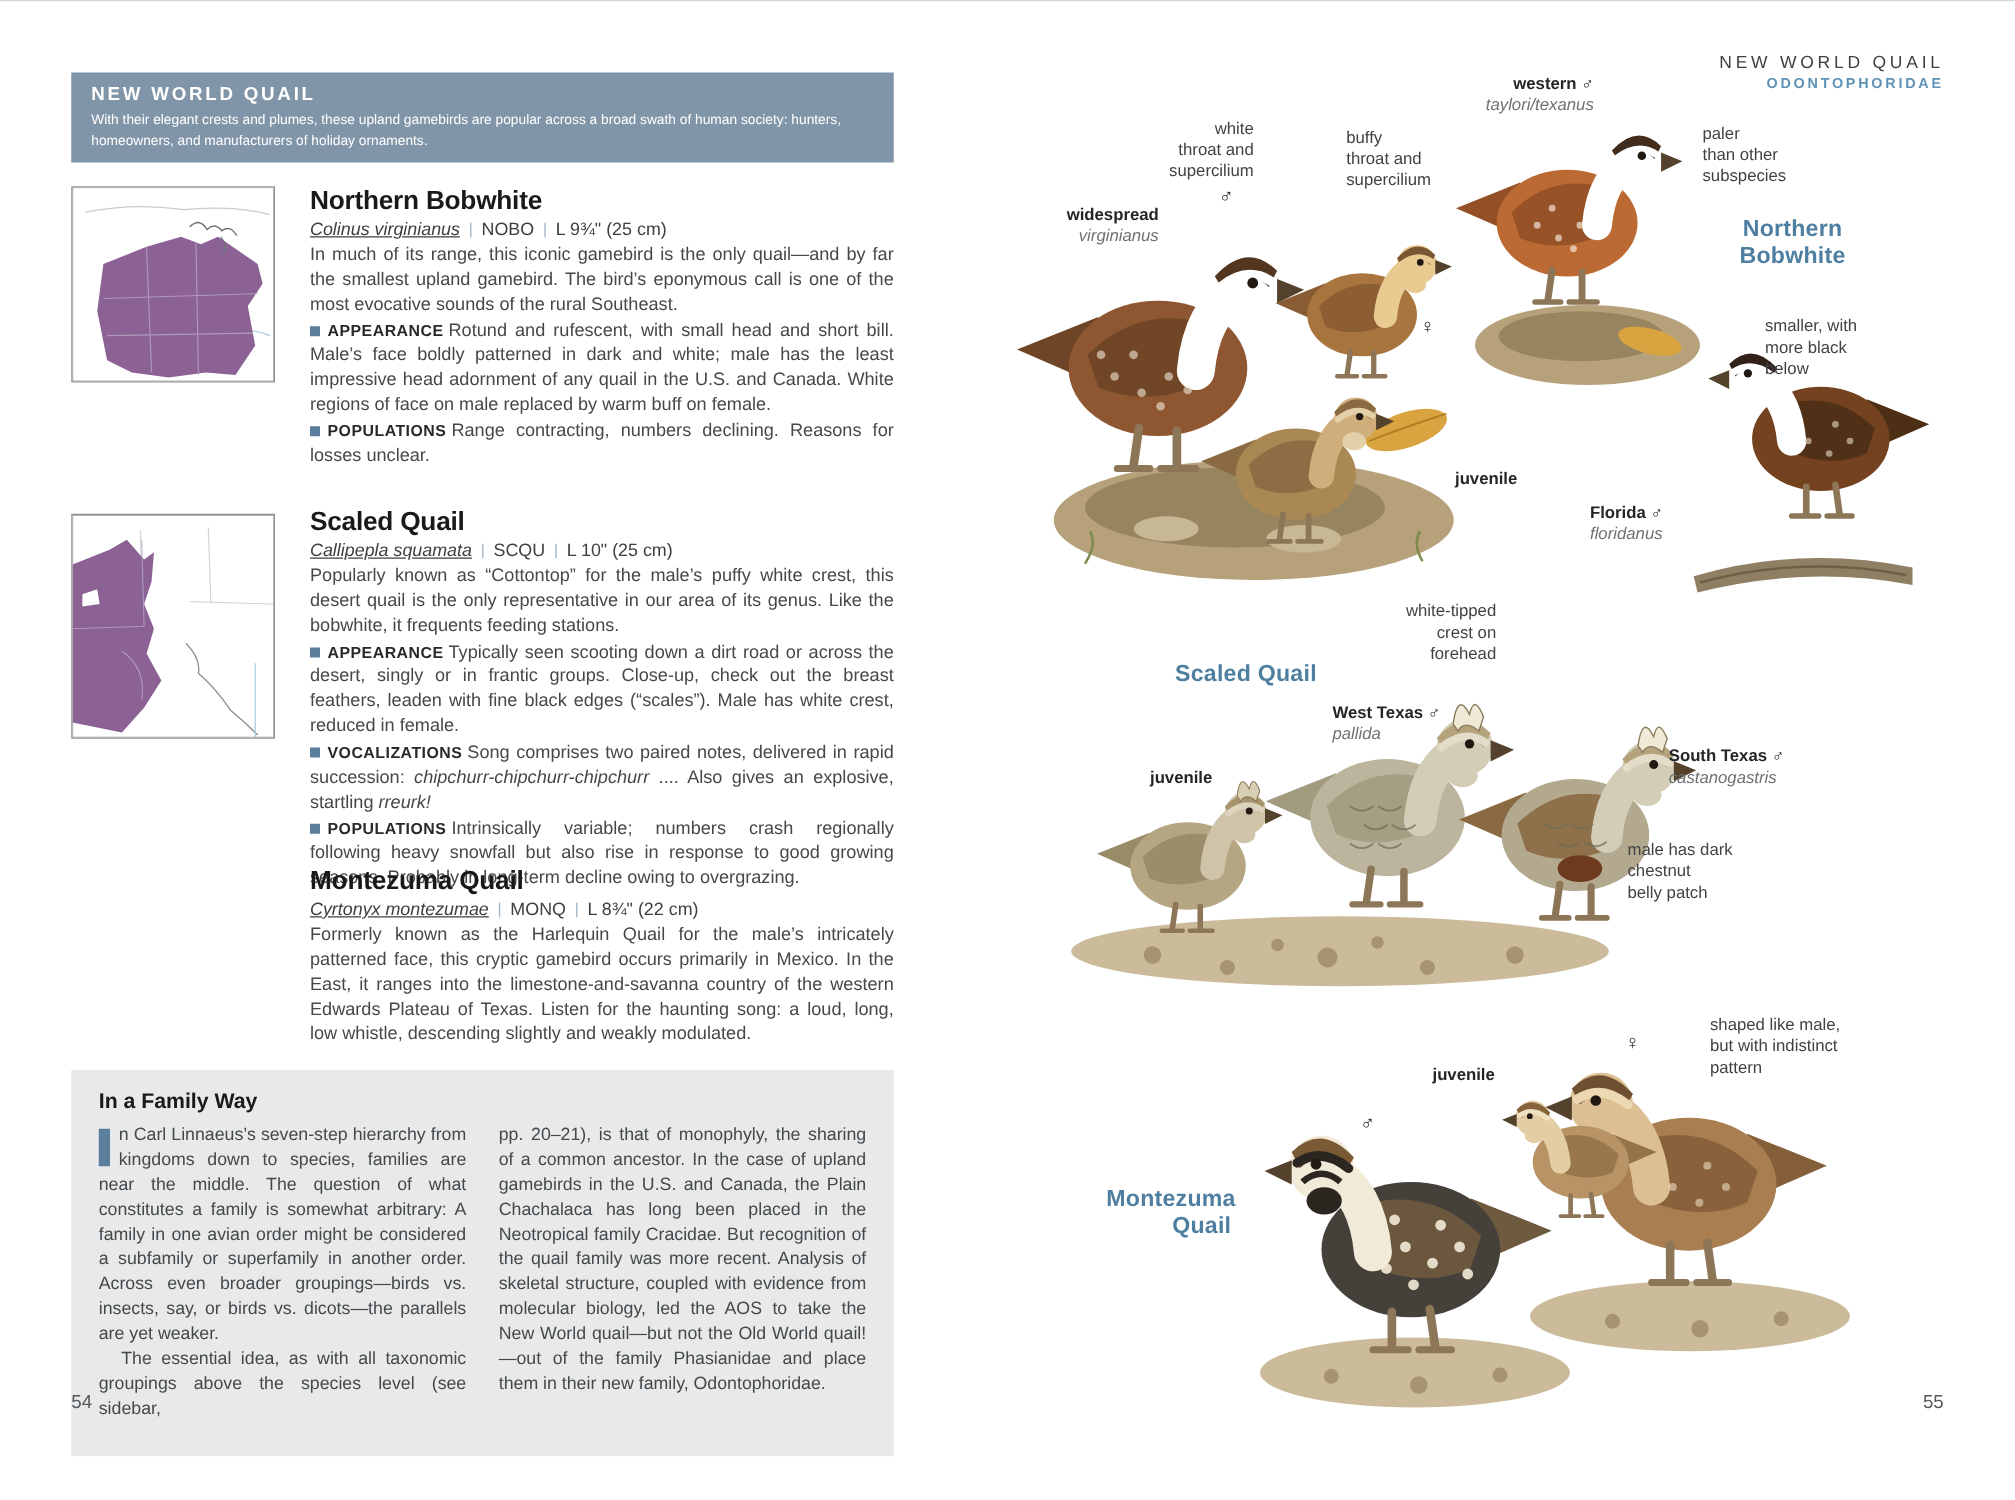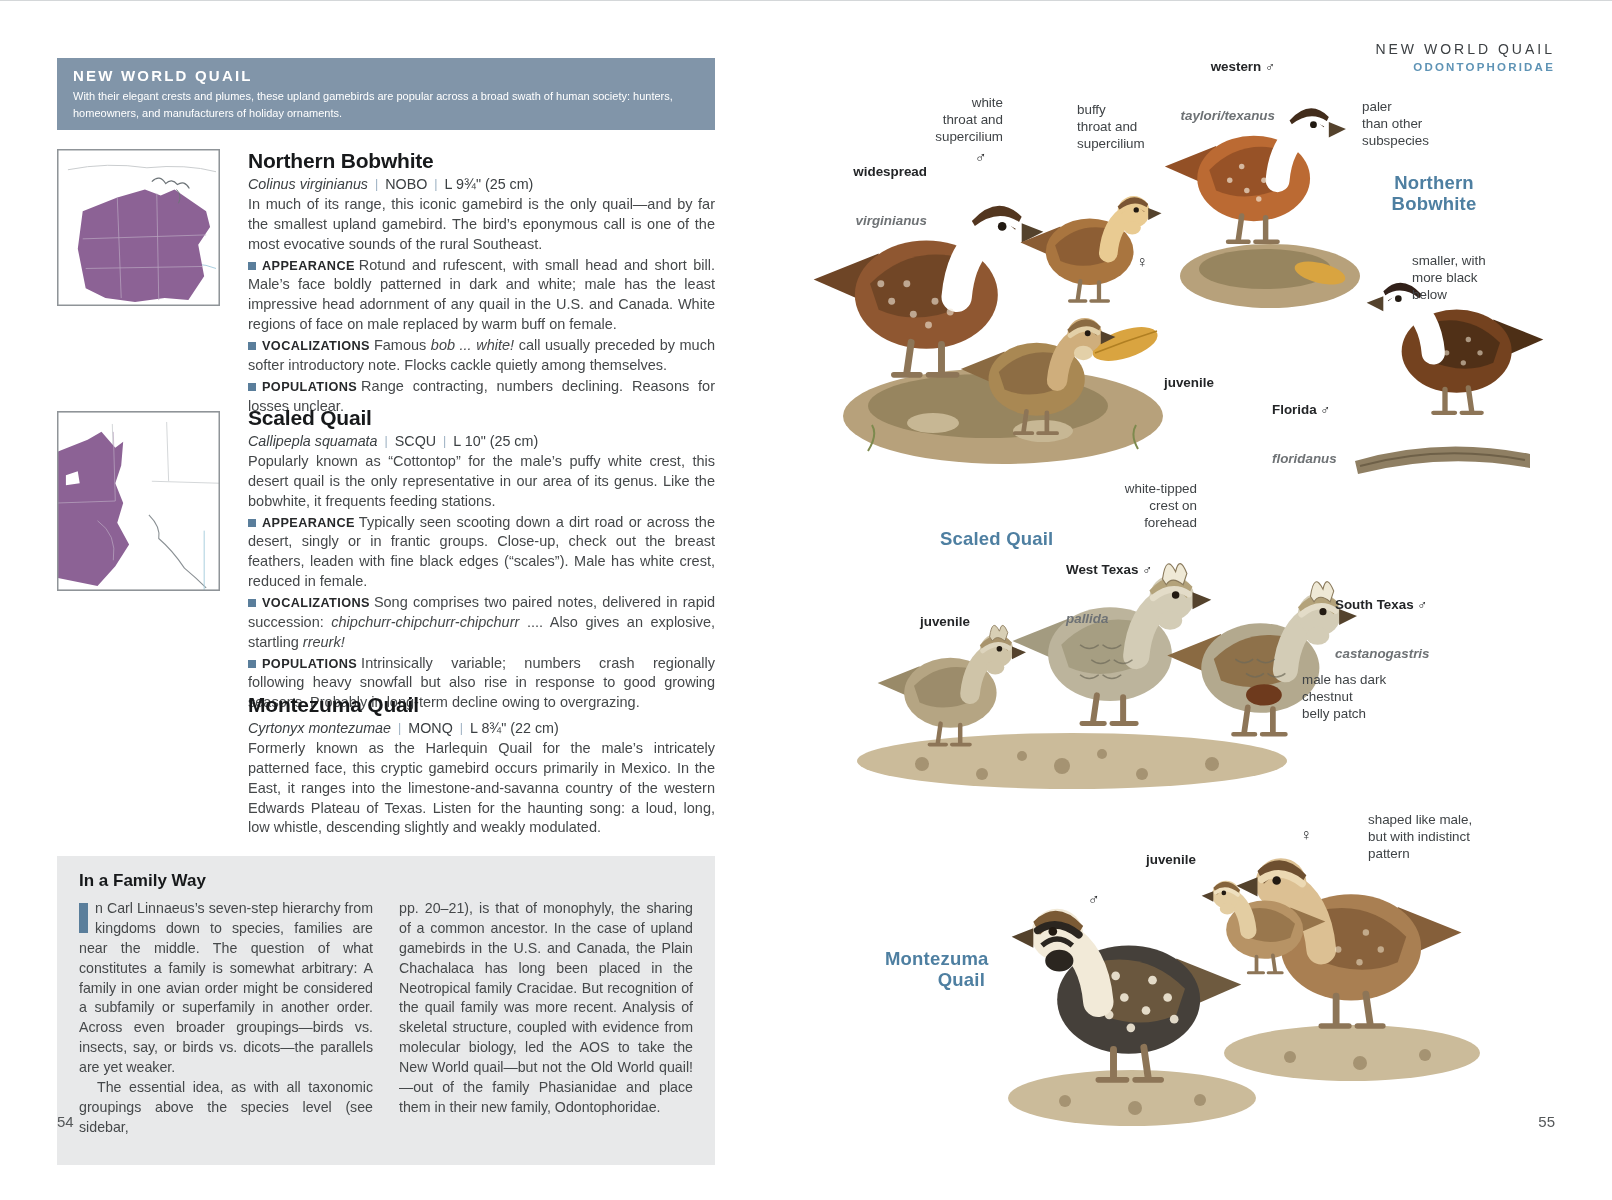--- a/index.html
+++ b/index.html
@@ -10,21 +10,21 @@
     border-top:1px solid #d4d7d9;
   }
   
   .intro-box { position:absolute; left:57px; top:57px; width:658px; height:72px;
     background:#8195a9; color:#fff; padding:9px 16px; }
   .intro-title { font-size:15px; font-weight:bold; letter-spacing:2.2px; margin-bottom:4px; }
   .intro-body { font-size:11px; line-height:1.5; }
   .map { position:absolute; left:57px; background:#fff; border:1px solid #8f9498; }
   .sp-name { font-size:21px; font-weight:800; color:#17191b; letter-spacing:-.2px; margin-bottom:3px; }
   .idline { font-size:14.3px; color:#3c4043; margin-bottom:3px; }
-  .idline em { font-style:italic; }
+  .idline em { font-style:italic;text-decoration:underline; }
   .sep { color:#9db1c2; margin:0 7px; font-size:12.5px; position:relative; top:-1px; }
   .para { font-size:14.5px; line-height:1.37; text-align:justify; margin-bottom:1px; }
   .para em { font-style:italic; }
   .sq { display:inline-block; width:8px; height:8px; background:#5a7e9b; margin-right:6px; }
   .flabel { font-weight:bold; color:#27292b; font-size:12.7px; letter-spacing:.4px; margin-right:4px; }
   .sp-block { position:absolute; left:248px; width:467px; }
   .sidebar { position:absolute; left:57px; top:855px; width:658px; height:309px;
     background:#e8e9ea; padding:15px 22px 12px; overflow:hidden; }
   .sb-title { font-size:17px; font-weight:800; color:#17191b; margin-bottom:8px; }
   .sb-cols { display:flex; gap:26px; }
@@ -33,21 +33,21 @@
   .sb-p2 { text-indent:18px; }
   .pagenum { position:absolute; font-size:15px; color:#55585a; top:1112px; }
   #pagenum-left { left:57px; }
   #pagenum-right { right:57px; text-align:right; }
   
   .rp-header { position:absolute; right:57px; top:40px; text-align:right; }
   .rp-title { font-size:14px; letter-spacing:3px; color:#3d4144; }
   .rp-family { font-size:11.5px; letter-spacing:2.2px; color:#5e93b5; font-weight:bold; margin-top:4px; }
   .lbl { position:absolute; font-size:13.4px; line-height:1.27; color:#3f4346; white-space:pre-line; }
   .lbl.b { font-weight:bold; color:#232527; white-space:normal; }
-  .lbl .sub { display:block; font-weight:bold; font-style:italic; color:#6e7275;margin-top:32px; }
+  .lbl .sub { display:block; font-weight:normal; font-style:italic; color:#6e7275; }
   .lbl.ra { text-align:right; }
   .blue-lbl { position:absolute; font-weight:bold; font-size:18.5px; line-height:1.12;
     color:#4e7fa1; white-space:pre-line; letter-spacing:.2px; }
   .blue-lbl.ra { text-align:right; }
   .sym { position:absolute; font-size:16px; color:#2b2d2f; }
   .bird { position:absolute; overflow:visible; }
   .flip { transform:scaleX(-1); }
   .ground { position:absolute; overflow:visible; }
 </style>
 </head>
@@ -102,21 +102,20 @@
     <path d="M0,40 L30,28 L44,20 L58,36 L66,30 L64,54 L58,72 L66,92 L60,112 L72,134 L58,156 L40,176 L0,168 Z M8,64 l12,-4 l2,12 l-14,2 Z" fill="#8c6295" fill-rule="evenodd"></path>
     <path d="M0,92 L58,90 M56,20 L58,90 M40,110 Q60,124 56,150" stroke="#b9a7c0" stroke-width=".9" fill="none" opacity=".8"></path>
     <rect x="0" y="0" width="163" height="180" fill="none" stroke="#8f9498"></rect>
   </svg>
 
   <div class="sp-block" style="top:148px">
     <div class="sp-name">Northern Bobwhite</div>
     <p class="idline"><em>Colinus virginianus</em><span class="sep">|</span><span>NOBO</span><span class="sep">|</span><span>L 9¾" (25 cm)</span></p>
     <p class="para">In much of its range, this iconic gamebird is the only quail—and by far the smallest upland gamebird. The bird’s eponymous call is one of the most evocative sounds of the rural Southeast.</p>
     <p class="para"><span class="sq"></span><span class="flabel">APPEARANCE</span><span>Rotund and rufescent, with small head and short bill. Male’s face boldly patterned in dark and white; male has the least impressive head adornment of any quail in the U.S. and Canada. White regions of face on male replaced by warm buff on female.</span></p>
-    <p class="para"><span class="sq"></span><span class="flabel">VOCALIZATIONS</span><span>Famous </span><em>bob ... white!</em><span> call usually preceded by much softer introductory note. Flocks cackle quietly among themselves.</span></p>
     <p class="para"><span class="sq"></span><span class="flabel">POPULATIONS</span><span>Range contracting, numbers declining. Reasons for losses unclear.</span></p>
   </div>
 
   <div class="sp-block" style="top:405px">
     <div class="sp-name">Scaled Quail</div>
     <p class="idline"><em>Callipepla squamata</em><span class="sep">|</span><span>SCQU</span><span class="sep">|</span><span>L 10" (25 cm)</span></p>
     <p class="para">Popularly known as “Cottontop” for the male’s puffy white crest, this desert quail is the only representative in our area of its genus. Like the bobwhite, it frequents feeding stations.</p>
     <p class="para"><span class="sq"></span><span class="flabel">APPEARANCE</span><span>Typically seen scooting down a dirt road or across the desert, singly or in frantic groups. Close-up, check out the breast feathers, leaden with fine black edges (“scales”). Male has white crest, reduced in female.</span></p>
     <p class="para"><span class="sq"></span><span class="flabel">VOCALIZATIONS</span><span>Song comprises two paired notes, delivered in rapid succession: </span><em>chipchurr-chipchurr-chipchurr</em><span> .... Also gives an explosive, startling </span><em>rreurk!</em></p>
     <p class="para"><span class="sq"></span><span class="flabel">POPULATIONS</span><span>Intrinsically variable; numbers crash regionally following heavy snowfall but also rise in response to good growing seasons. Probably in long-term decline owing to overgrazing.</span></p>

